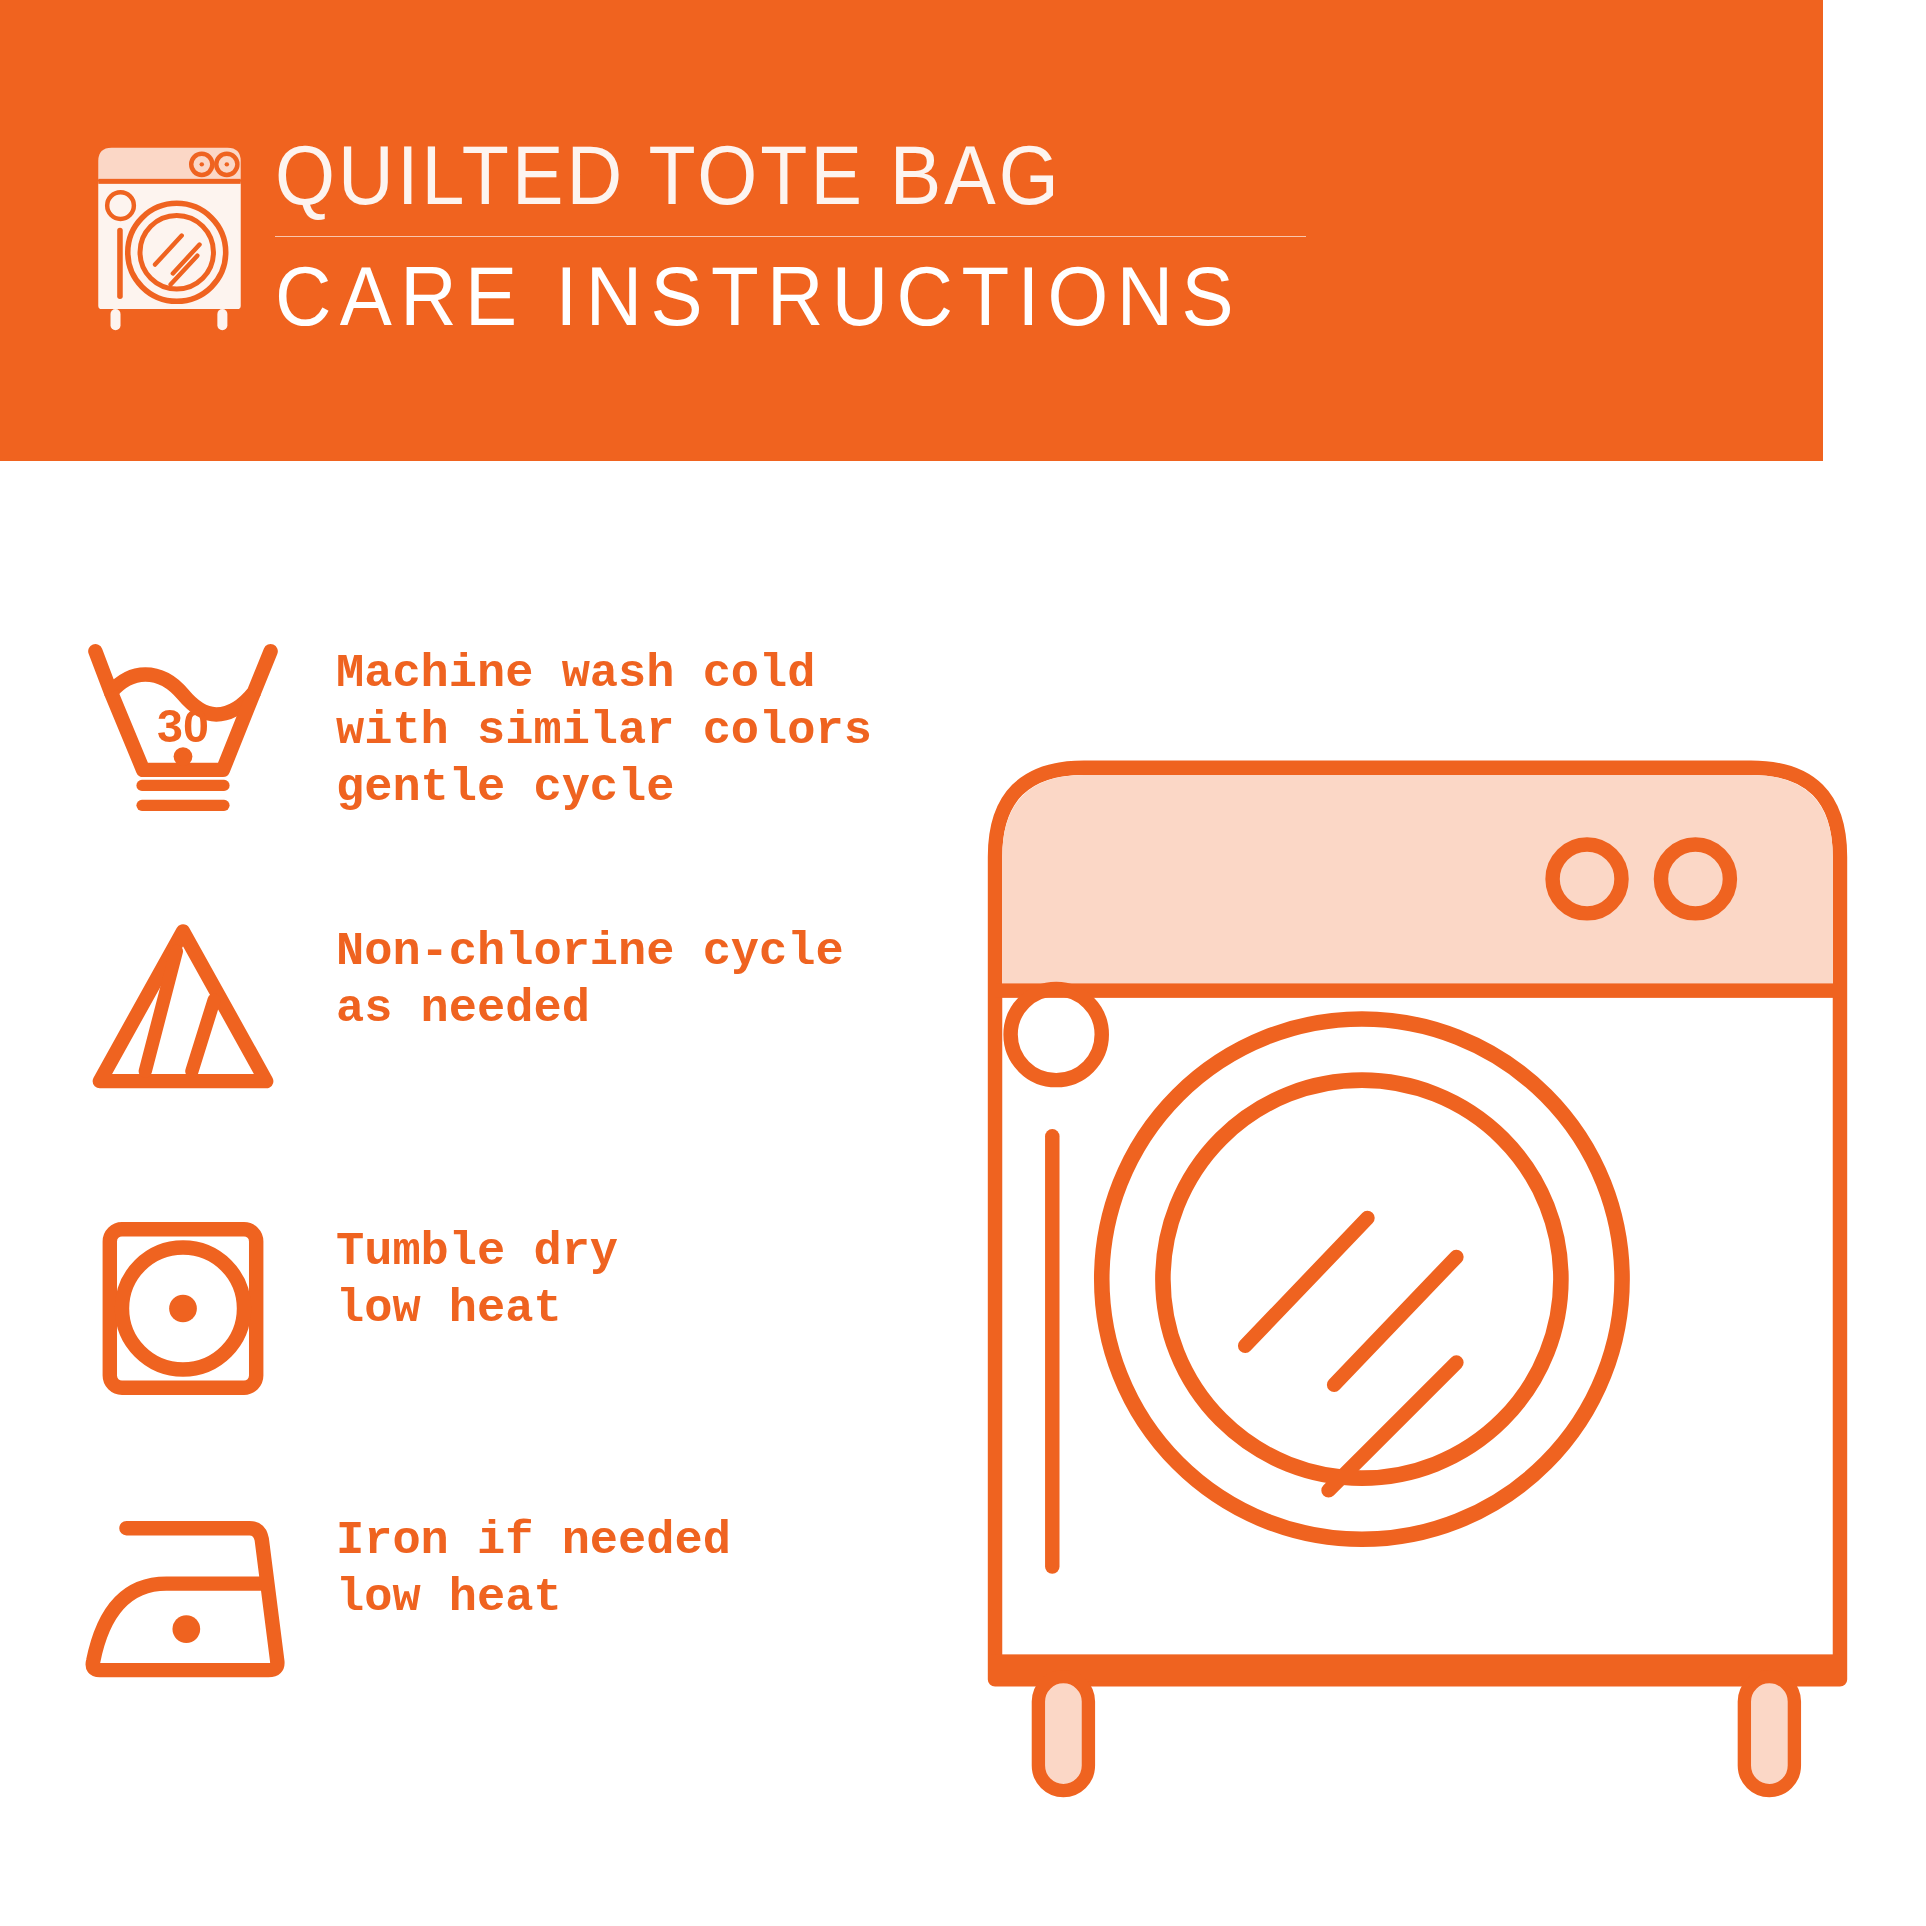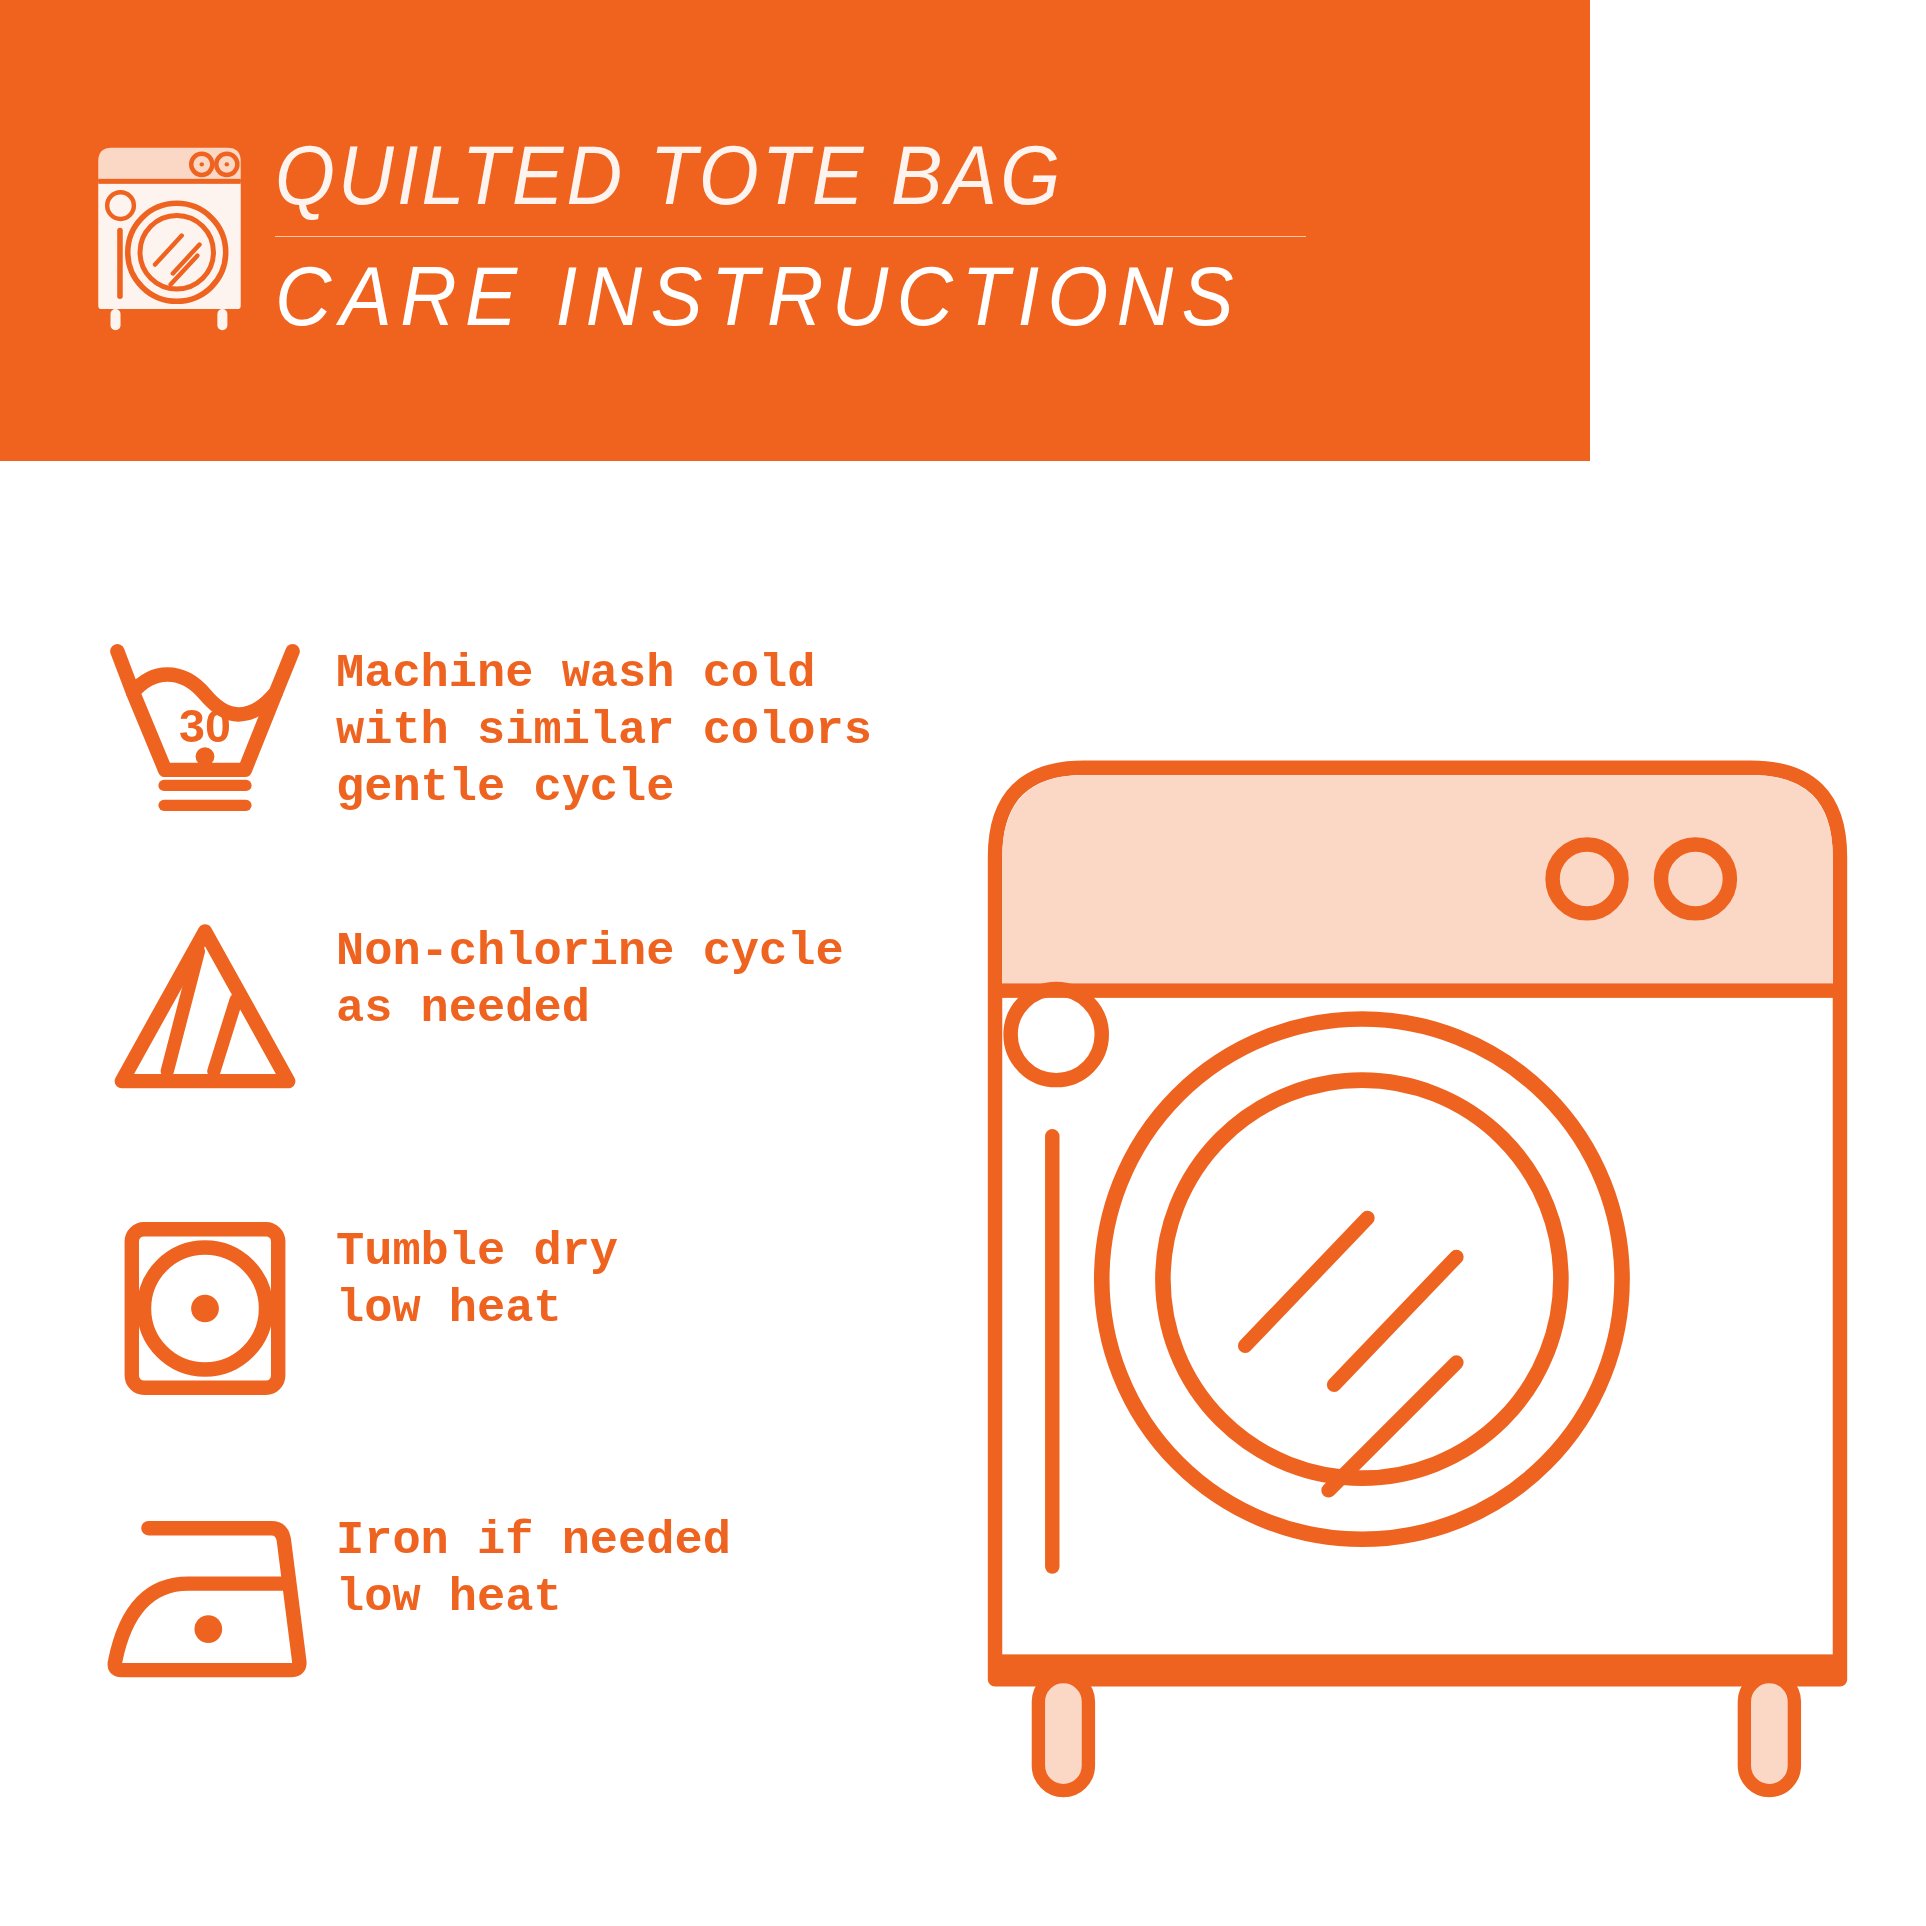--- a/index.html
+++ b/index.html
@@ -6,23 +6,22 @@
   body{
     width:1926px;height:1926px;
     font-family:"Liberation Sans", sans-serif;
     -webkit-font-smoothing:antialiased;
     overflow:hidden;
   }
   .page{position:relative;width:1926px;height:1926px;background:#ffffff;overflow:hidden;}
 
   
   .header{
-    position:absolute;left:0;top:0;width:1590px;height:461px;
+    position:absolute;left:0;top:0;width:1823px;height:461px;
     background:#F0631F;
-    font-style:italic;
   }
   .header-inner{
     position:absolute;left:86px;top:128px;
     display:flex;align-items:flex-start;
   }
   .header-icon{
     width:167px;height:192px;flex:0 0 auto;margin-right:22px;margin-top:13.3px;
   }
   .header-text{display:block;padding-top:5.6px;}
   .title-main{
@@ -51,21 +50,21 @@
   }
 
   
   .care-list{
     position:absolute;left:0px;top:639px;width:945px;
   }
   .care-row{
     position:absolute;left:83px;display:flex;align-items:flex-start;
   }
   .care-row .sym{
-    width:222px;flex:0 0 222px;display:flex;align-items:center;justify-content:flex-end;
+    width:222px;flex:0 0 222px;display:flex;align-items:center;justify-content:flex-start;
   }
   .care-row .lbl{
     color:#EF6320;
     font-size:47px;
     line-height:1.22;
     font-weight:700;
     letter-spacing:0px;
     padding-left:31px;
     padding-top:5.6px;
     white-space:pre-line;

